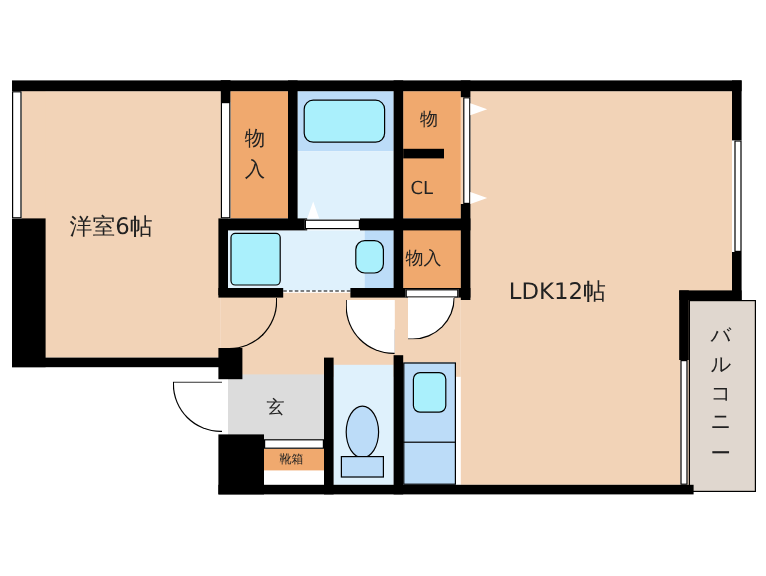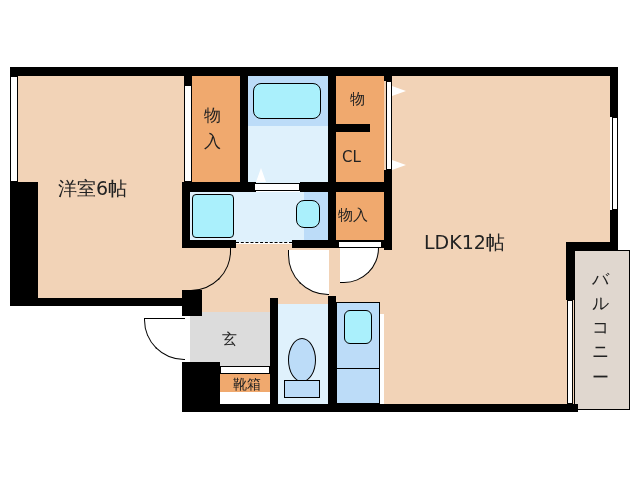--- a/index.html
+++ b/index.html
@@ -94,18 +94,18 @@
 <div class="win" style="left:220px;top:366px;width:50px;height:8px;"></div>
 
 <div class="lbl" style="left:58px;top:176px;font-size:19px;">洋室6帖</div>
 <div class="lbl" style="left:204px;top:104px;font-size:17px;">物</div>
 <div class="lbl" style="left:204px;top:130px;font-size:17px;">入</div>
 <div class="lbl" style="left:350px;top:90px;font-size:15px;">物</div>
 <div class="lbl" style="left:342px;top:148px;font-size:15px;">CL</div>
 <div class="lbl" style="left:338px;top:206px;font-size:15px;">物入</div>
 <div class="lbl" style="left:424px;top:230px;font-size:19px;text-align:right;">LDK12帖</div>
 <div class="lbl" style="left:222px;top:330px;font-size:15px;">玄</div>
-<div class="lbl" style="left:233px;top:376px;font-size:14px;">靴箱</div>
+<div class="lbl" style="left:233px;top:376px;font-size:10px;">靴箱</div>
 <div class="lbl" style="left:592px;top:268px;font-size:17px;">バ</div>
 <div class="lbl" style="left:592px;top:292px;font-size:17px;">ル</div>
 <div class="lbl" style="left:592px;top:316px;font-size:17px;">コ</div>
 <div class="lbl" style="left:592px;top:340px;font-size:17px;">ニ</div>
 <div class="lbl" style="left:592px;top:366px;font-size:17px;">ー</div>
 
 </body></html>

